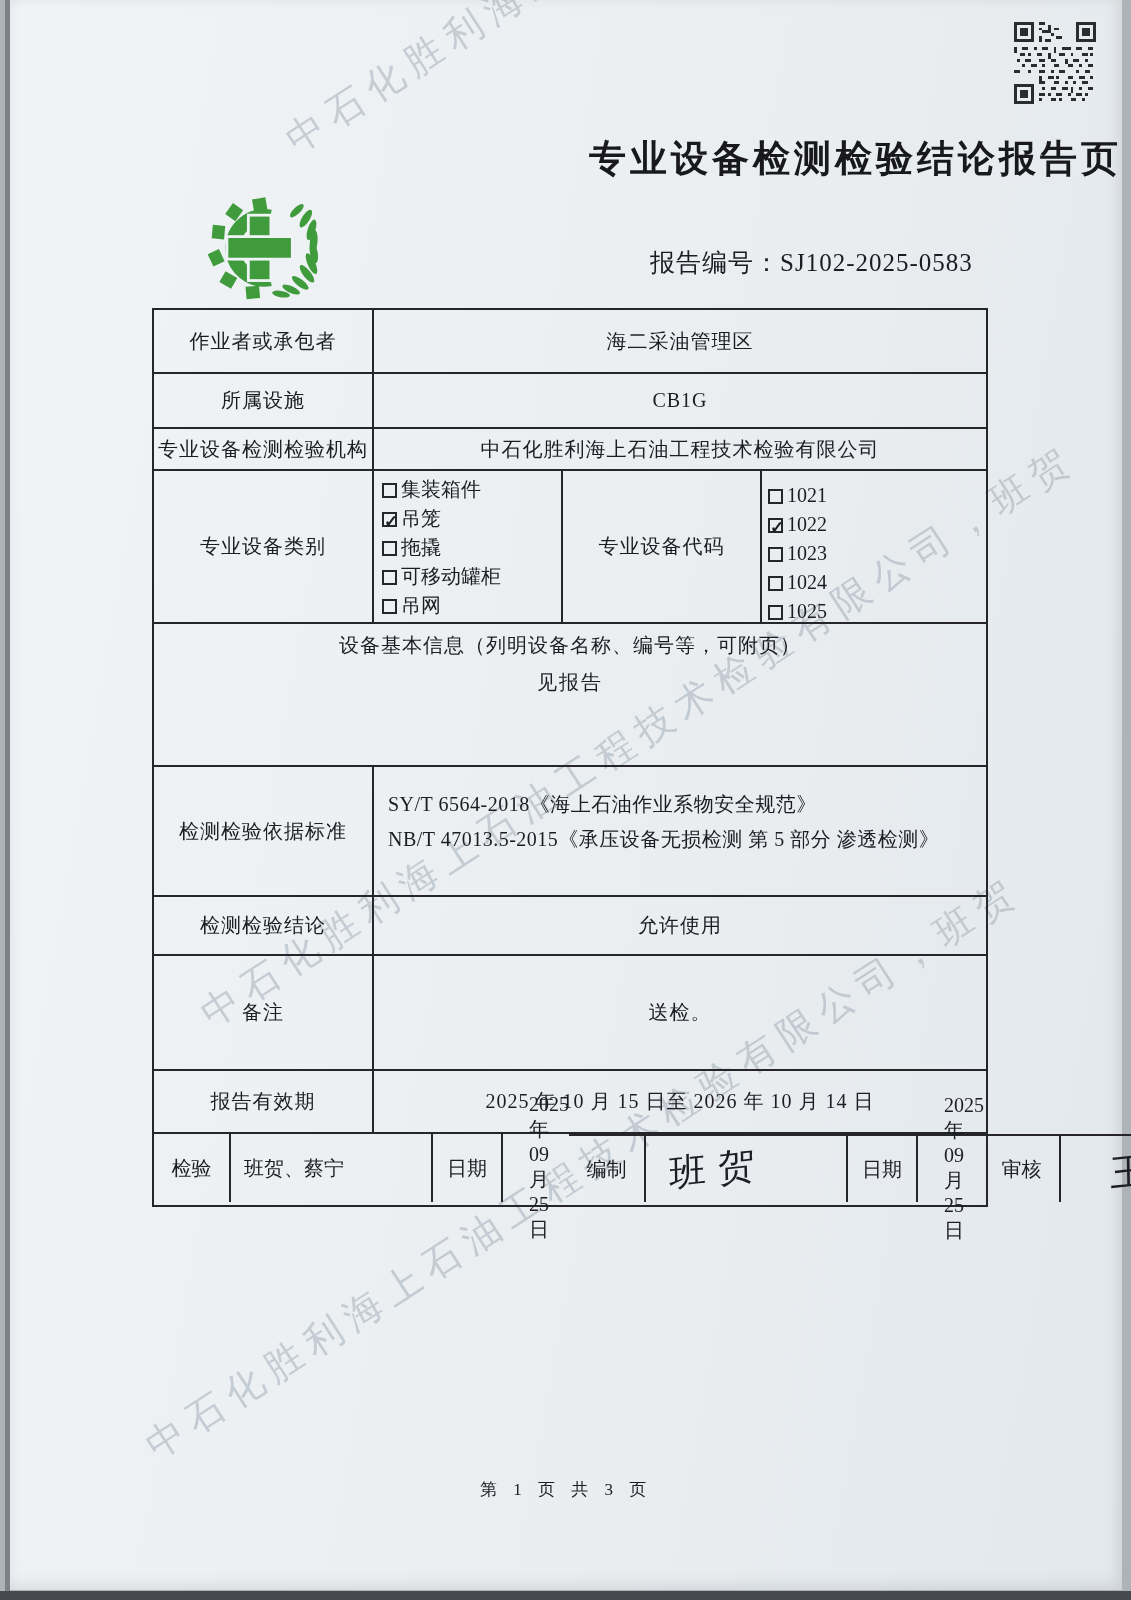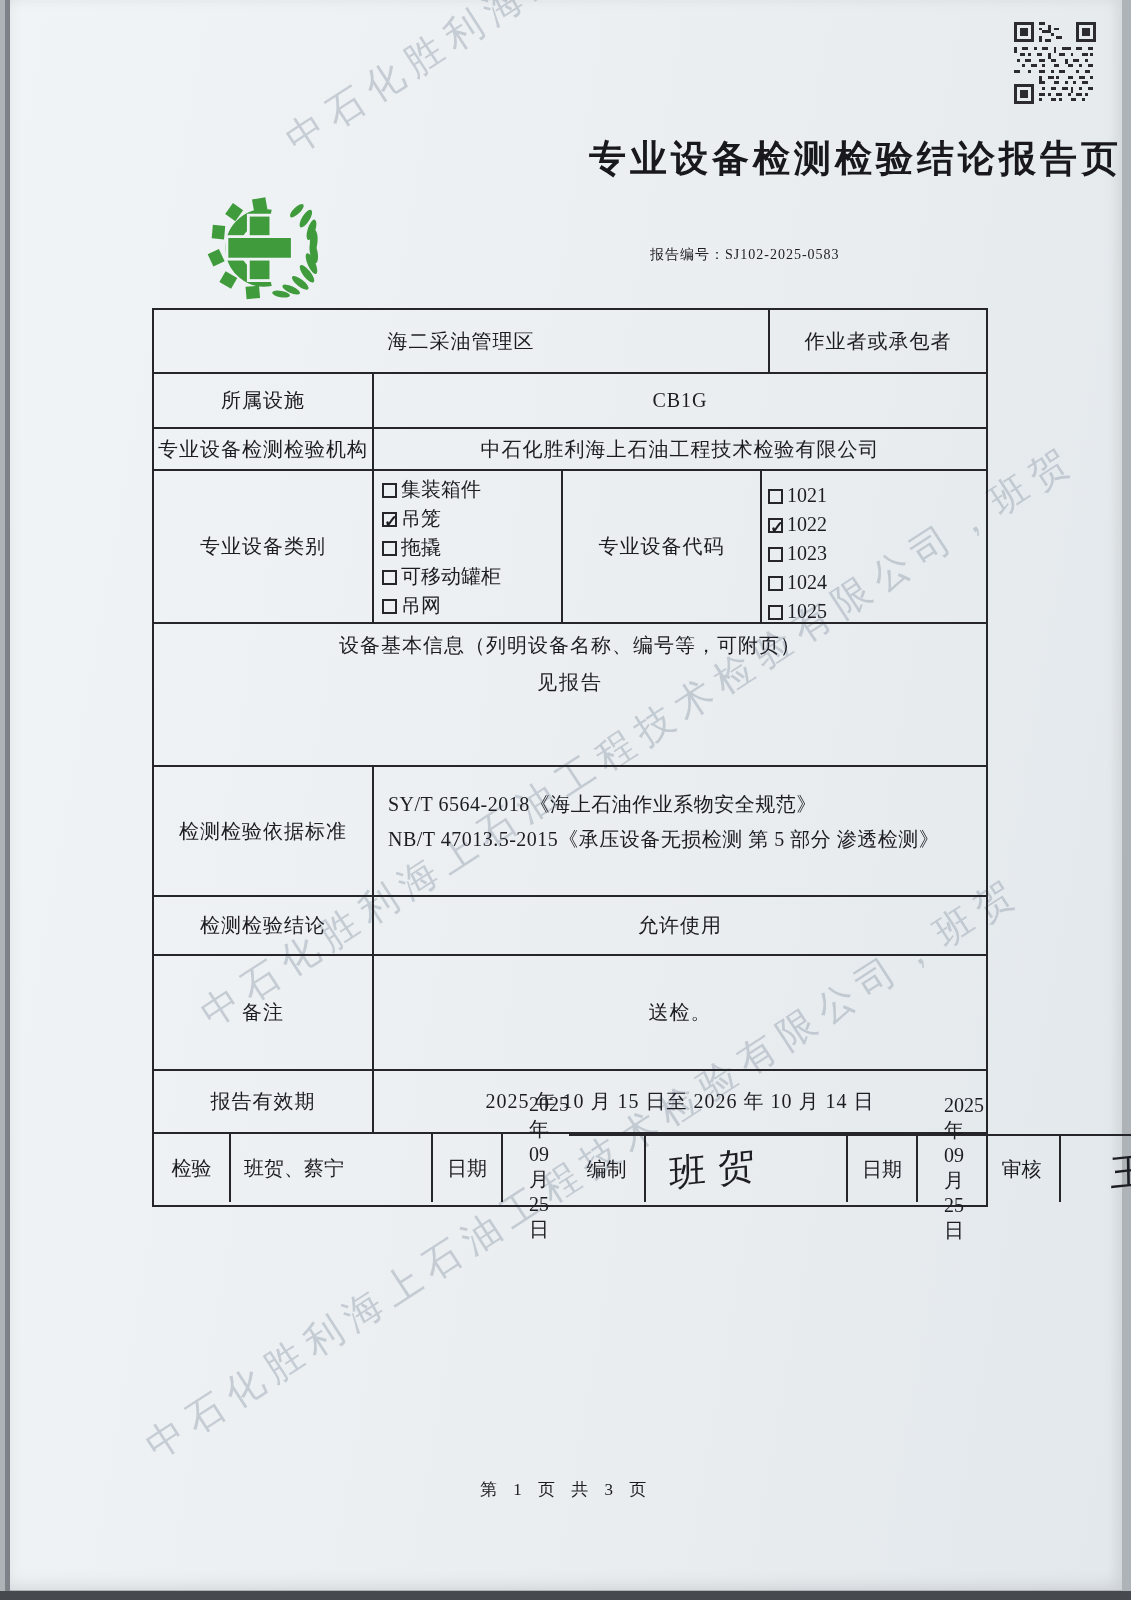--- a/index.html
+++ b/index.html
@@ -20,21 +20,21 @@
   .wm{
     position:absolute;white-space:nowrap;pointer-events:none;z-index:1;
     font-size:38px;letter-spacing:9px;color:rgba(138,150,165,.40);
     transform:rotate(-33deg);transform-origin:0 50%;
   }
 
   .title{
     position:absolute;left:0;right:0;top:134px;text-align:right;z-index:2;
     font-size:37px;font-weight:700;letter-spacing:4px;color:#18181d;
   }
-  .report-line{position:absolute;left:640px;top:246px;font-size:14px;letter-spacing:1px;z-index:2}
+  .report-line{position:absolute;left:640px;top:246px;font-size:25px;letter-spacing:1px;z-index:2}
   .logo{position:absolute;left:196px;top:196px;z-index:2}
   .qr{position:absolute;left:1004px;top:22px;z-index:2}
 
   .doc-table{
     position:absolute;left:142px;top:308px;width:836px;z-index:2;
     border:2px solid #26262a;box-sizing:border-box;font-size:20px;
   }
   .row{display:flex;box-sizing:border-box}
   .row + .row{border-top:2px solid #26262a}
   .cell{box-sizing:border-box;min-width:0}
@@ -147,22 +147,22 @@
                M9 21h2v1h-2z M14 21h2v1h-2z M18 21h1v1h-1z M21 21h1v1h-1z M24 21h2v1h-2z
                M10 23h1v1h-1z M13 23h2v1h-2z M17 23h2v1h-2z M20 23h1v2h-1z M23 23h1v1h-1z M26 23h2v1h-2z
                M9 25h2v1h-2z M12 25h1v1h-1z M15 25h2v1h-2z M19 25h1v1h-1z M22 25h2v1h-2z M25 25h1v1h-1z
                M9 27h1v1h-1z M13 27h2v1h-2z M16 27h1v1h-1z M20 27h2v1h-2z M24 27h1v1h-1z"></path>
     </g>
   </svg>
 
   <div class="doc-table">
 
     <div class="row" style="height:62px">
+      <div class="cell lab">作业者或承包者</div>
       <div class="cell val">海二采油管理区</div>
-      <div class="cell lab">作业者或承包者</div>
     </div>
 
     <div class="row" style="height:55px">
       <div class="cell lab">所属设施</div>
       <div class="cell val">CB1G</div>
     </div>
 
     <div class="row" style="height:42px">
       <div class="cell lab">专业设备检测检验机构</div>
       <div class="cell val">中石化胜利海上石油工程技术检验有限公司</div>

